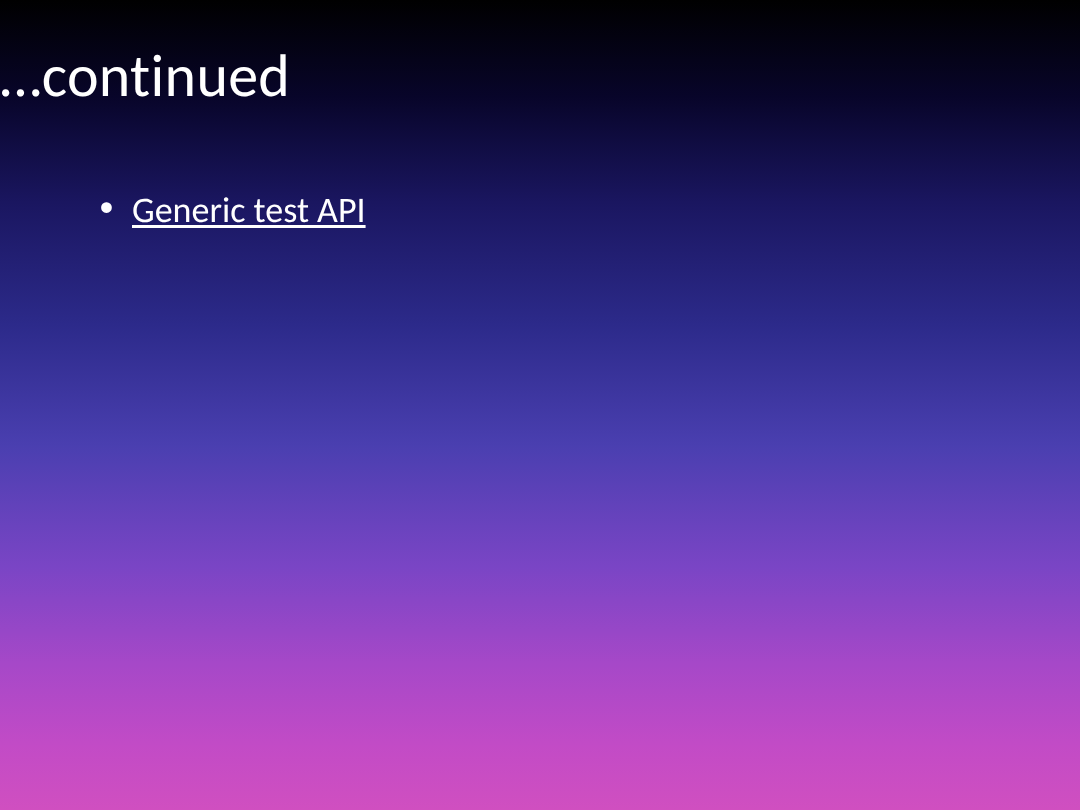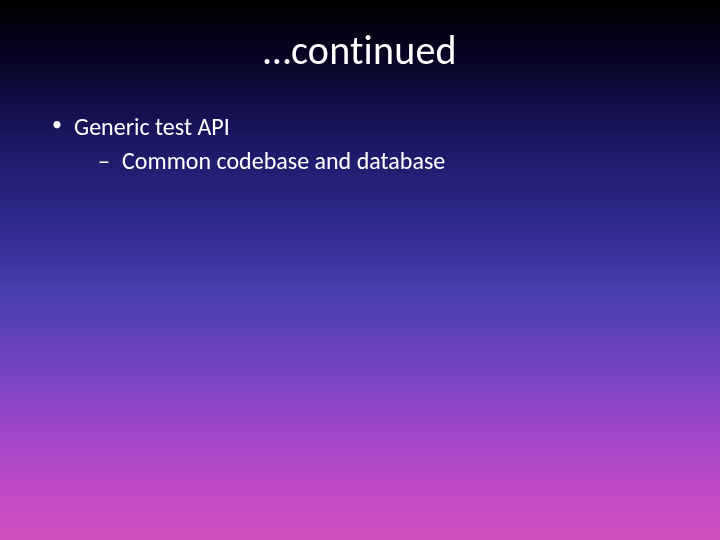--- a/index.html
+++ b/index.html
@@ -25,42 +25,42 @@
       #d04fc0 100%);
     color: #ffffff;
     box-sizing: border-box;
     position: relative;
   }
   .title {
     position: absolute;
     top: 26px;
     left: 0;
     width: 100%;
-    text-align: center;
     font-size: 40px;
     font-weight: 400;
     letter-spacing: 0.2px;
   }
   .body {
     position: absolute;
     top: 108px;
     left: 42px;
     right: 40px;
     font-size: 24px;
     line-height: 1.42;
   }
   ul.level1 {
     list-style: none;
     margin: 0;
     padding: 0;
   }
   ul.level1 > li {
     position: relative;
     padding-left: 30px;
-    margin: 2px;
+    margin: 16px;
+    text-decoration: underline;
   }
   ul.level1 > li::before {
     content: "•";
     position: absolute;
     left: 8px;
     top: 0;
     font-size: 20px;
   }
   ul.level2 {
     list-style: none;
@@ -83,18 +83,17 @@
 </head>
 <body>
 
 <div class="slide">
   <div class="title">…continued</div>
   <div class="body">
     <ul class="level1">
       <li>
         <span>Generic test API</span>
         <ul class="level2">
-          <li><span>Common codebase and database</span></li>
         </ul>
       </li>
     </ul>
   </div>
 </div>
 
 </body></html>

